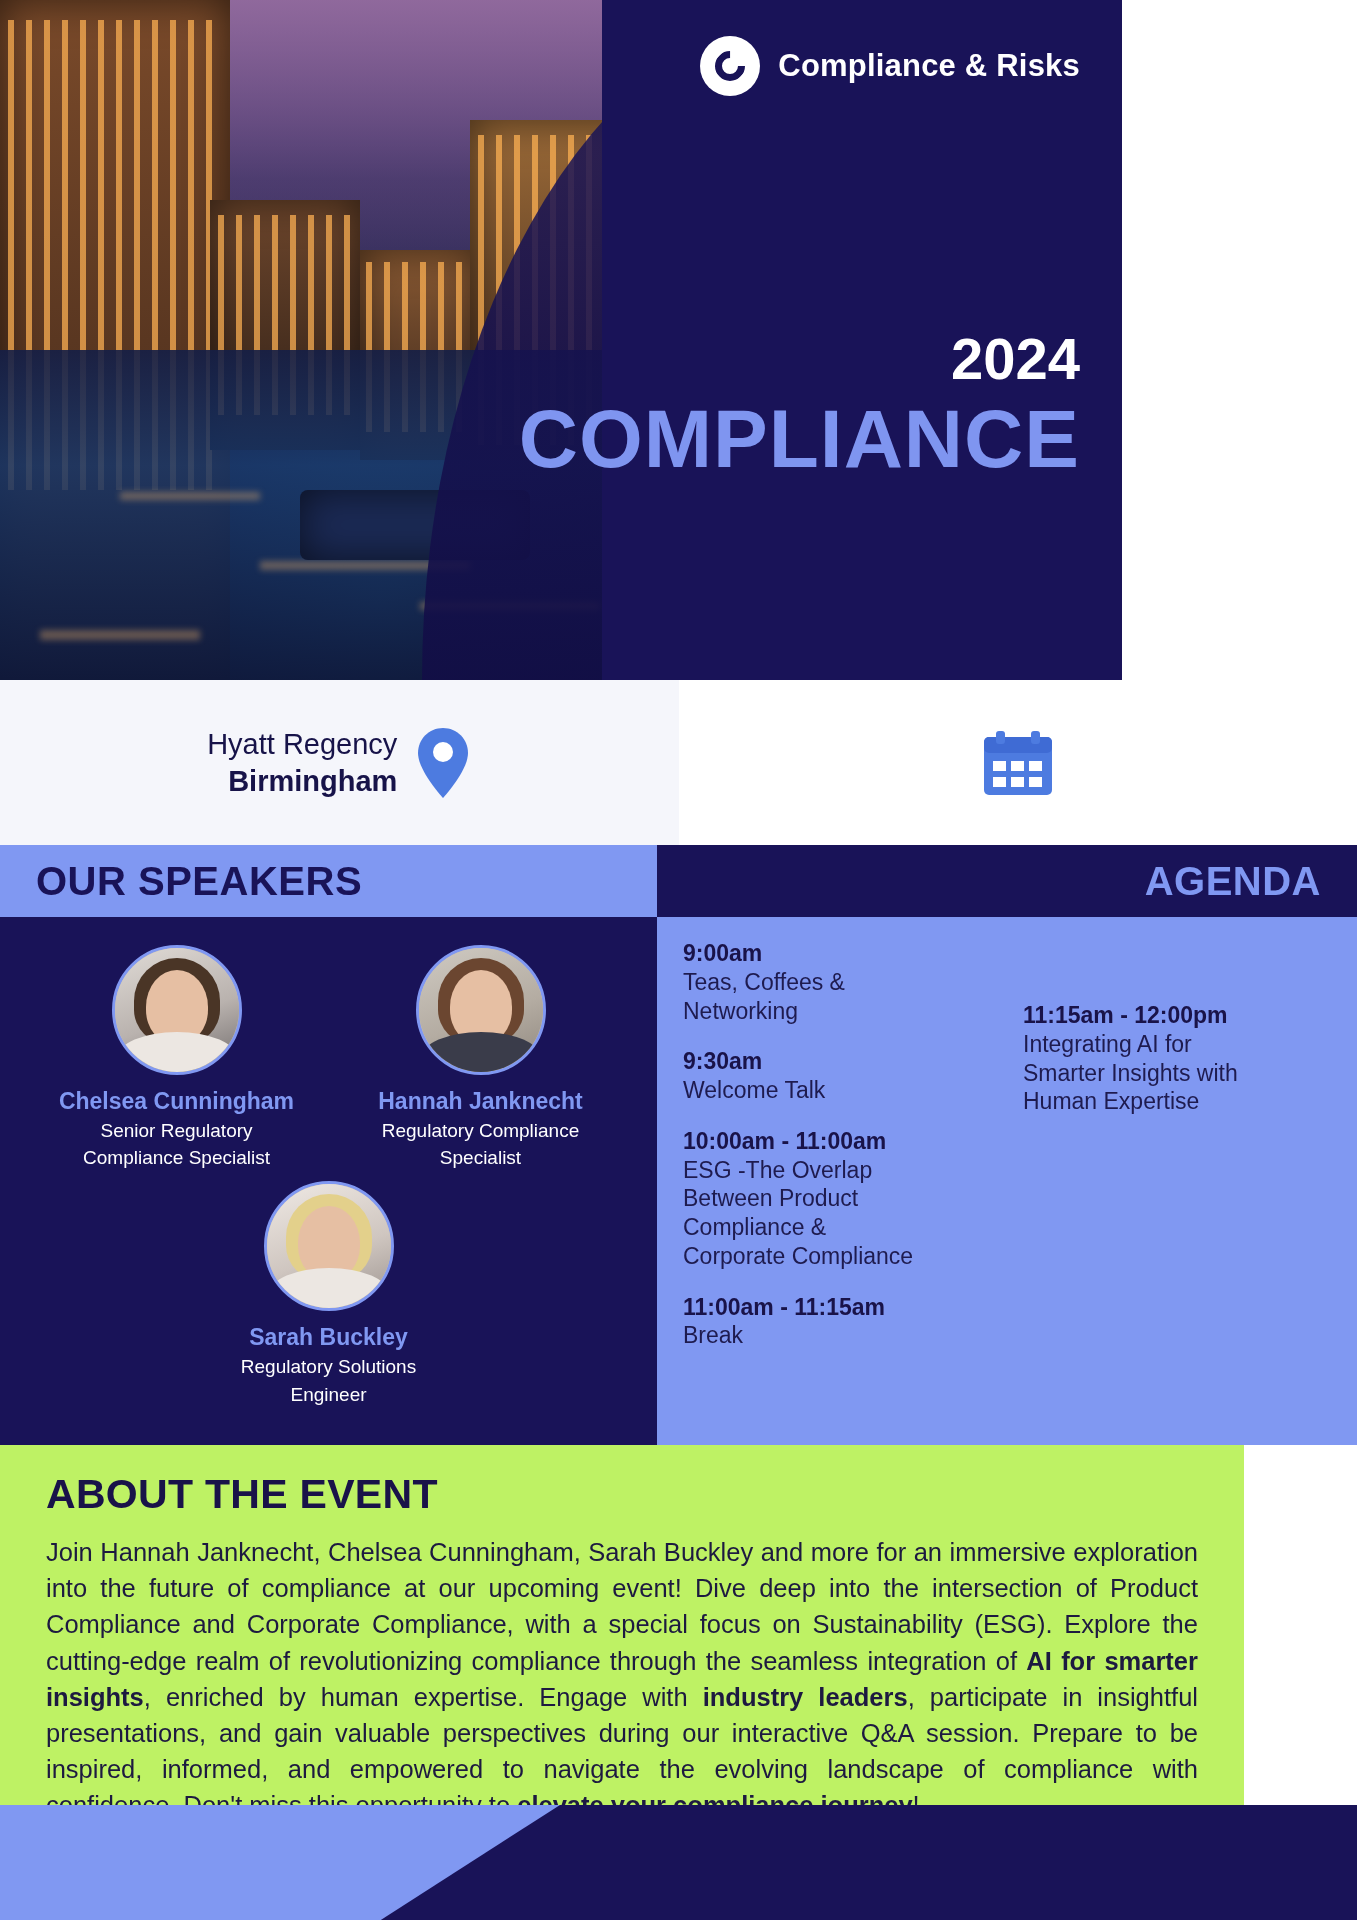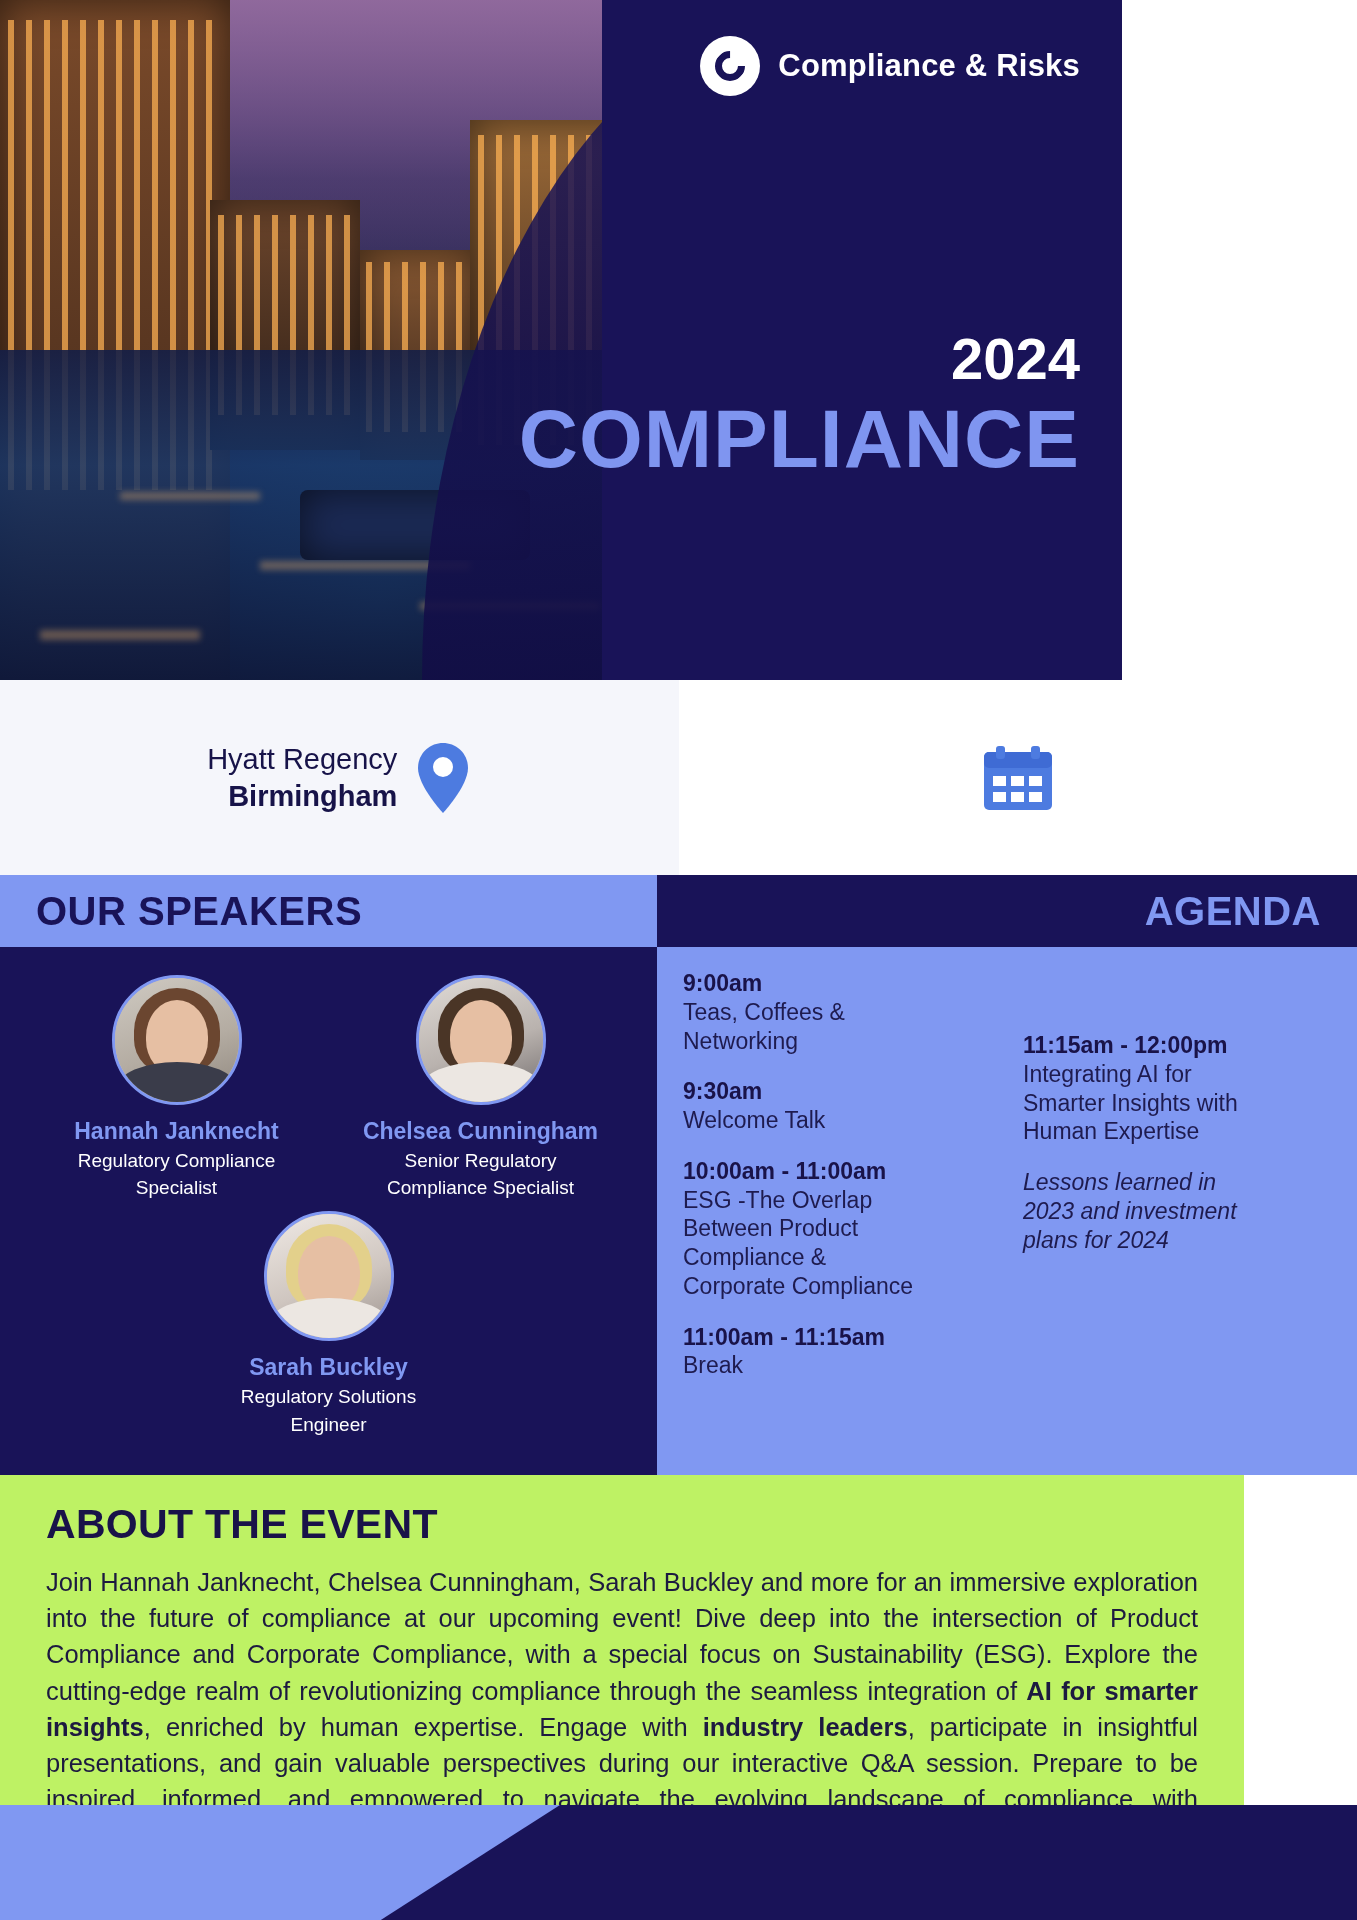--- a/index.html
+++ b/index.html
@@ -137,21 +137,21 @@
     color: #ffffff;
     font-size: 60px;
     line-height: 1.15;
     letter-spacing: .5px;
   }
 
   
   .infobar {
     position: relative;
     display: flex;
-    width: 1357px; height: 195px;
+    width: 1357px; height: 165px;
     background: #0f172a;
   }
   .info-left, .info-right {
     flex: 1;
     display: flex;
     align-items: center;
     justify-content: center;
     gap: 18px;
   }
   .info-left { background: #f5f6fb; }
@@ -411,40 +411,40 @@
   <div class="mid">
 
     <div class="speakers-col">
       <div class="band-speakers">
         <h2>OUR SPEAKERS</h2>
       </div>
       <div class="speaker-grid">
 
         <div class="speaker">
           <div class="avatar">
+            <div class="av-bg2"></div>
+            <div class="hair dark"></div>
+            <div class="face"></div>
+            <div class="body-sh light"></div>
+          </div>
+          <div class="speaker-name">Chelsea Cunningham</div>
+          <div class="speaker-role">Senior Regulatory</div>
+          <div class="speaker-role">Compliance Specialist</div>
+        </div>
+
+        <div class="speaker">
+          <div class="avatar">
             <div class="av-bg1"></div>
             <div class="hair"></div>
             <div class="face"></div>
             <div class="body-sh"></div>
           </div>
           <div class="speaker-name">Hannah Janknecht</div>
           <div class="speaker-role">Regulatory Compliance</div>
           <div class="speaker-role">Specialist</div>
-        </div>
-
-        <div class="speaker">
-          <div class="avatar">
-            <div class="av-bg2"></div>
-            <div class="hair dark"></div>
-            <div class="face"></div>
-            <div class="body-sh light"></div>
-          </div>
-          <div class="speaker-name">Chelsea Cunningham</div>
-          <div class="speaker-role">Senior Regulatory</div>
-          <div class="speaker-role">Compliance Specialist</div>
         </div>
 
         <div class="speaker">
           <div class="avatar">
             <div class="av-bg3"></div>
             <div class="hair blonde"></div>
             <div class="face"></div>
             <div class="body-sh light"></div>
           </div>
           <div class="speaker-name">Sarah Buckley</div>
@@ -484,25 +484,20 @@
           </div>
         </div>
 
         <div class="agenda-col-b">
           <div class="ag-item">
             <div class="ag-time">11:15am - 12:00pm</div>
             <div class="ag-desc">Integrating AI for</div>
             <div class="ag-desc">Smarter Insights with</div>
             <div class="ag-desc">Human Expertise</div>
           </div>
-          <div>
-            <div class="ag-note" style="margin-bottom:0;">Lessons learned in</div>
-            <div class="ag-note" style="margin-bottom:0;">2023 and investment</div>
-            <div class="ag-note">plans for 2024</div>
-          </div>
         </div>
 
       </div>
     </div>
   </div>
 
   <div class="about">
     <h2>ABOUT THE EVENT</h2>
     <p><span>Join Hannah Janknecht, Chelsea Cunningham, Sarah Buckley and more for an immersive exploration into the future of compliance at our upcoming event! Dive deep into the intersection of Product Compliance and Corporate Compliance, with a special focus on Sustainability (ESG). Explore the cutting-edge realm of revolutionizing compliance through the seamless integration of </span><b>AI for smarter insights</b><span>, enriched by human expertise. Engage with </span><b>industry leaders</b><span>, participate in insightful presentations, and gain valuable perspectives during our interactive Q&amp;A session. Prepare to be inspired, informed, and empowered to navigate the evolving landscape of compliance with confidence. Don't miss this opportunity to </span><b>elevate your compliance journey</b><span>!</span></p>
   </div>

